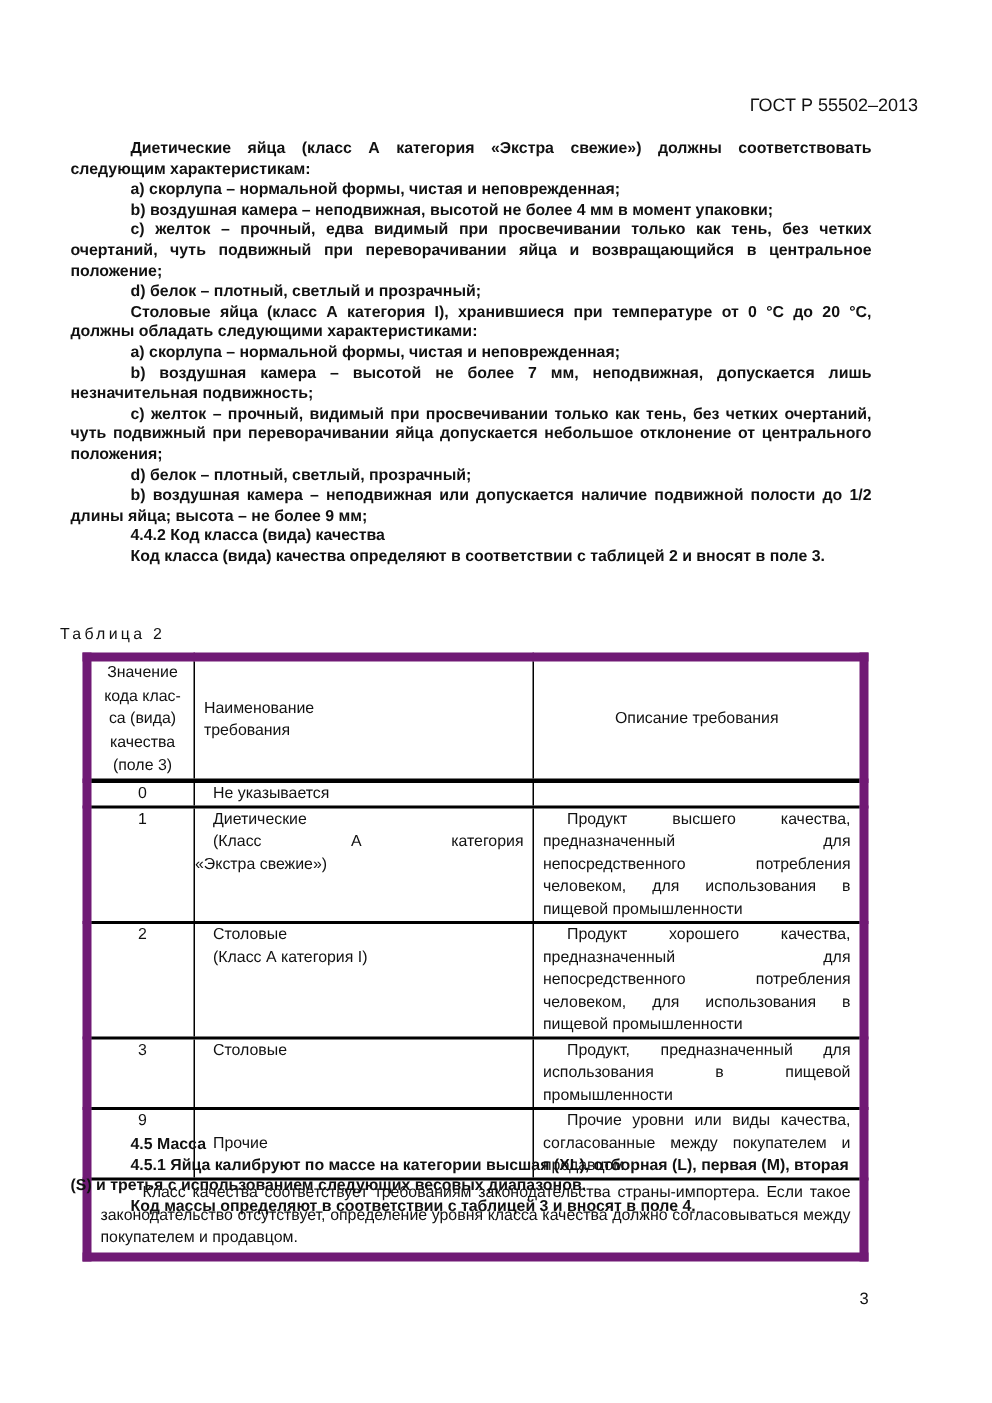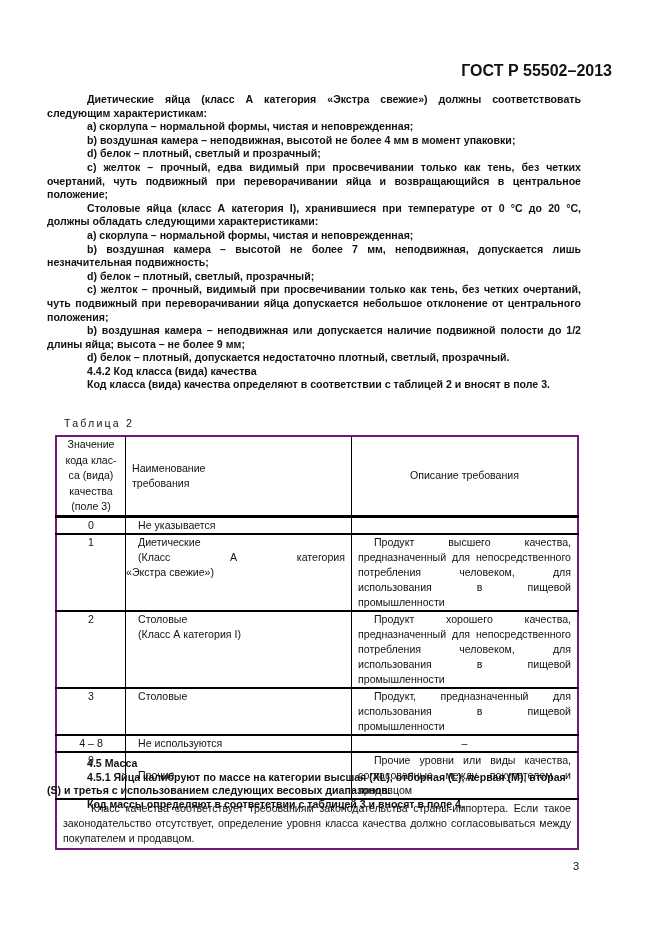--- a/index.html
+++ b/index.html
@@ -3,38 +3,38 @@
   <meta charset="utf-8">
   <style>
     html, body { margin: 0; padding: 0; background: #ffffff; }
     body {
       width: 661px; height: 935px; position: relative; overflow: hidden;
       font-family: "Liberation Sans", sans-serif; color: #111;
       font-size: 10.6px; line-height: 13.6px;
     }
     .header-code {
       position: absolute; top: 64px; right: 49px;
-      font-weight: bold; font-size: 16px;
+      font-weight: normal; font-size: 12px;
     }
     .body-text { position: absolute; left: 47px; width: 534px; top: 93px; }
     .p { margin: 0; text-align: justify; text-indent: 40px; font-weight: bold; }
     .p.nojust { text-align: left; }
     .h { margin: 0; padding-left: 40px; font-weight: bold; }
     .table-caption {
-      position: absolute; left: 64px; top: 417px;
+      position: absolute; left: 40px; top: 417px;
       letter-spacing: 2.2px;
     }
     table.t2 {
       position: absolute; left: 55px; top: 435px; width: 524px;
       border-collapse: collapse; font-size: 10.6px; line-height: 15px;
     }
     table.t2 td {
       border: 1px solid #000; vertical-align: top; padding: 0 6px 0 6px;
     }
-    table.t2 { border: 2px solid #701a75; }
+    table.t2 { border: 6px solid #701a75; }
     table.t2 .hdr td { vertical-align: middle; text-align: center; height: 76px; border-bottom: 3px solid #000; }
     table.t2 .hdr td.c1 { line-height: 15.5px; padding: 0 2px; }
     table.t2 td.c1 { width: 56px; text-align: center; }
     table.t2 td.c2 { width: 207px; padding-left: 12px; }
     table.t2 td.c3 { text-align: justify; padding-left: 6px; }
     table.t2 td.c3 .ind { text-indent: 16px; display: block; }
     table.t2 td.c3.dash { text-align: center; }
     table.t2 tr.r td { border-bottom: 2px solid #000; }
     table.t2 td.note { text-align: justify; text-indent: 28px; padding: 1px 6px 2px 6px; }
     .mass { position: absolute; left: 47px; width: 534px; top: 757px; }
@@ -42,29 +42,28 @@
   </style>
 </head>
 <body>
 
 <div class="header-code">ГОСТ Р 55502–2013</div>
 
 <div class="body-text">
   <p class="p">Диетические  яйца (класс А категория «Экстра свежие») должны соответствовать следующим характеристикам:</p>
   <p class="p nojust">a) скорлупа – нормальной формы, чистая и неповрежденная;</p>
   <p class="p nojust">b) воздушная камера – неподвижная, высотой не более 4 мм в момент упаковки;</p>
+  <p class="p">c) желток – прочный, едва видимый при просвечивании только как тень, без четких очертаний, чуть подвижный при переворачивании яйца и возвращающийся в центральное положение;</p>
   <p class="p nojust">d) белок – плотный, светлый и прозрачный;</p>
-  <p class="p">c) желток – прочный, едва видимый при просвечивании только как тень, без четких очертаний, чуть подвижный при переворачивании яйца и возвращающийся в центральное положение;</p>
   <p class="p">Столовые яйца (класс А категория I), хранившиеся при температуре от 0 °С до 20 °С, должны обладать следующими характеристиками:</p>
   <p class="p nojust">a) скорлупа – нормальной формы, чистая и неповрежденная;</p>
   <p class="p">b) воздушная камера – высотой не более 7 мм, неподвижная, допускается лишь незначительная подвижность;</p>
+  <p class="p">c) желток – прочный, видимый при просвечивании только как тень, без четких очертаний, чуть подвижный при переворачивании яйца допускается небольшое отклонение от центрального положения;</p>
   <p class="p nojust">d) белок – плотный, светлый, прозрачный;</p>
-  <p class="p">c) желток – прочный, видимый при просвечивании только как тень, без четких очертаний, чуть подвижный при переворачивании яйца допускается небольшое отклонение от центрального положения;</p>
   <p class="p">b) воздушная камера – неподвижная или допускается наличие подвижной полости до 1/2 длины яйца; высота – не более 9 мм;</p>
-  <p class="p nojust">d) белок – плотный, допускается недостаточно плотный, светлый, прозрачный.</p>
   <p class="h">4.4.2 Код класса (вида) качества</p>
   <p class="p nojust">Код класса (вида) качества определяют в соответствии с таблицей 2 и вносят в поле 3.</p>
 </div>
 
 <div class="table-caption">Таблица 2</div>
 
 <table class="t2">
   <tbody>
       <tr class="hdr">
     <td class="c1">
@@ -111,25 +110,20 @@
   </tr>
 
   <tr class="r">
     <td class="c1">3</td>
     <td class="c2">Столовые</td>
     <td class="c3">
           <span class="ind">Продукт, предназначенный для использования в пищевой промышленности</span>
         </td>
   </tr>
 
-  <tr class="r">
-    <td class="c1">4 – 8</td>
-    <td class="c2">Не используются</td>
-    <td class="c3 dash">–</td>
-  </tr>
 
   <tr class="r">
     <td class="c1">9</td>
     <td class="c2" style="vertical-align:middle;">Прочие</td>
     <td class="c3">
           <span class="ind" style="text-align:justify;text-align-last:left;">Прочие уровни или виды качества, согласованные между покупателем и продавцом</span>
         </td>
   </tr>
 
   <tr>

